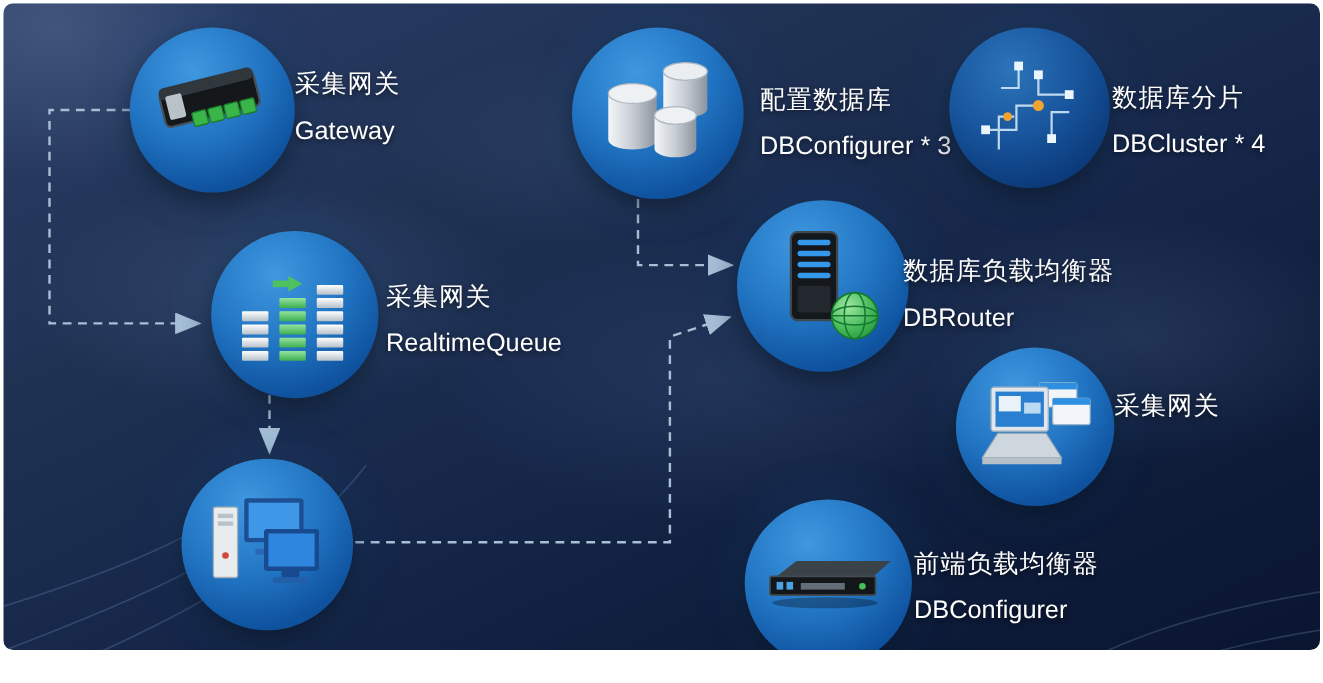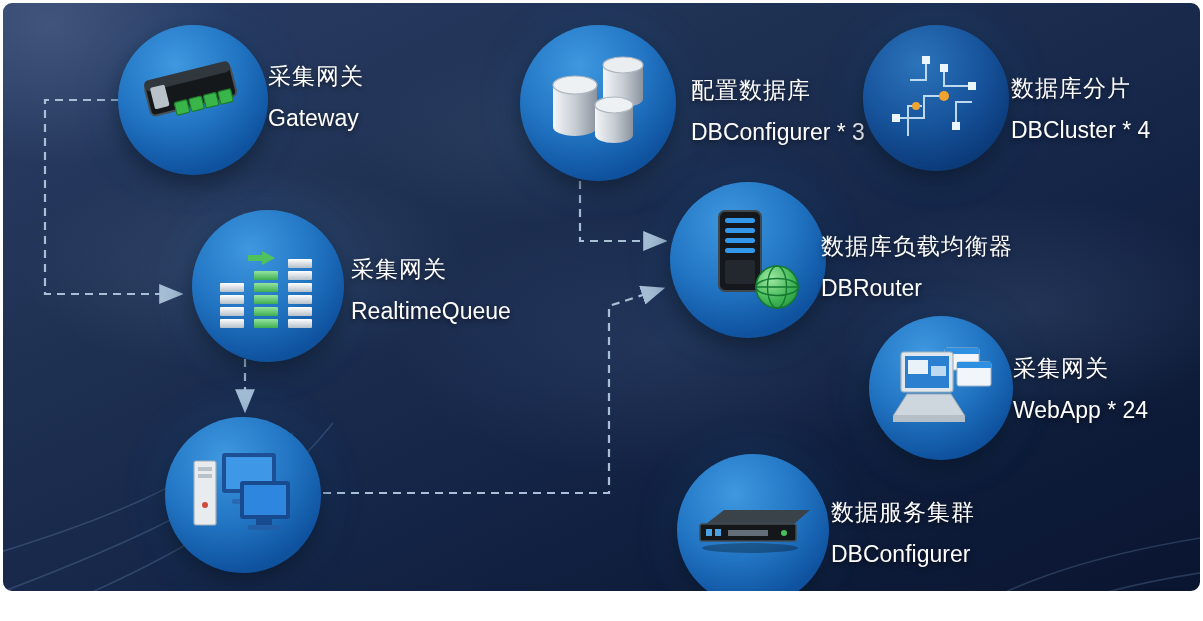--- a/index.html
+++ b/index.html
@@ -231,21 +231,20 @@
         <rect x="18" y="12" width="44" height="32" fill="#2b7fd0"></rect>
         <rect x="21" y="16" width="20" height="14" fill="#eaf2f9"></rect>
         <rect x="44" y="22" width="15" height="10" fill="#bcd9f2"></rect>
       </g>
       <path d="M6 72 L20 50 h44 L78 72 z" fill="#cfd7de" stroke="#98a7b3" stroke-width="1"></path>
       <path d="M6 72 h72 v6 H6 z" fill="#b4bfc8"></path>
     </svg>
   </div>
   <div class="label" style="left:1010px;top:344px;">
     <div class="cn">采集网关</div>
-    <div class="en">WebApp * 24</div>
   </div>
 
   <div class="circle" style="left:162px;top:414px;width:156px;height:156px;">
     <svg width="110" height="96" viewBox="0 0 110 96">
       <rect x="6" y="14" width="22" height="64" rx="2" fill="#e8ecef" stroke="#a3adb6" stroke-width="1.2"></rect>
       <rect x="10" y="20" width="14" height="4" fill="#b9c2c9"></rect>
       <rect x="10" y="27" width="14" height="4" fill="#b9c2c9"></rect>
       <circle cx="17" cy="58" r="3" fill="#d04a3a"></circle>
       <g>
         <rect x="34" y="6" width="54" height="40" rx="3" fill="#1d4f94"></rect>
@@ -269,16 +268,16 @@
       <g fill="#4aa3e0">
         <rect x="14" y="27" width="6" height="7"></rect>
         <rect x="23" y="27" width="6" height="7"></rect>
       </g>
       <rect x="36" y="28" width="40" height="6" fill="#646e78"></rect>
       <circle cx="92" cy="31" r="3" fill="#44c05a"></circle>
       <ellipse cx="58" cy="46" rx="48" ry="5" fill="#000000" opacity="0.3"></ellipse>
     </svg>
   </div>
   <div class="label" style="left:828px;top:488px;">
-    <div class="cn">数据服务集群</div>
+    <div class="cn">前端负载均衡器</div>
     <div class="en">DBConfigurer</div>
   </div>
 </div>
 
 </body></html>

